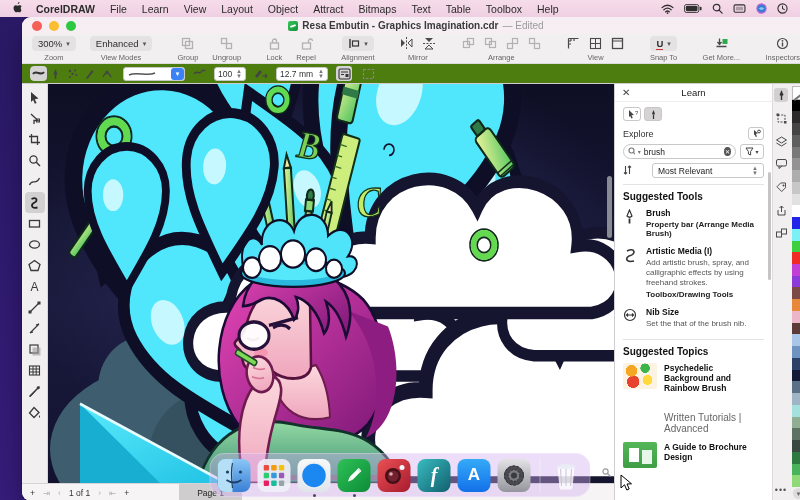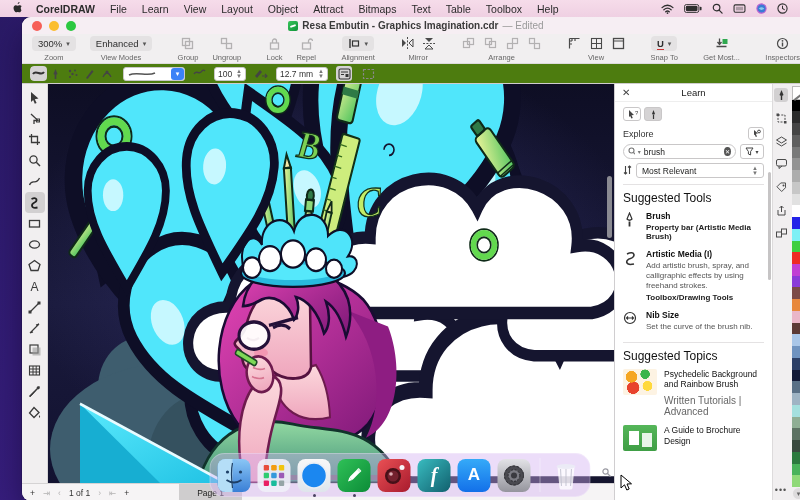--- a/index.html
+++ b/index.html
@@ -83,35 +83,35 @@
   .tg { width:18px; height:14px; border:1px solid #c9c7c8; border-radius:3px; display:flex; align-items:center; justify-content:center; font-size:8px; color:#444; background:#fff; }
   .tg.on { background:#d5d3d4; }
   .explore-row { display:flex; align-items:center; justify-content:space-between; margin-bottom:4px;gap:16px; }
   .explore-row .lbl { font-size:9px; color:#333; }
   .mini { width:16px; height:13px; border:1px solid #c9c7c8; border-radius:3px; display:flex; align-items:center; justify-content:center; font-size:8px; color:#444; }
   .search-row { display:flex; gap:4px; margin-bottom:4px; }
   .searchbox { flex:1; border:1px solid #c9c7c8; border-radius:8px; height:15px; display:flex; align-items:center; padding:0 4px; gap:3px; }
   .searchbox input { border:none; outline:none; width:100%; font-size:8.5px; color:#222; font-family:"Liberation Sans",sans-serif; background:transparent; }
   .clear { width:9px; height:9px; border-radius:50%; background:#555; color:#fff; font-size:6px; display:flex; align-items:center; justify-content:center; }
   .filterbtn { width:24px; border:1px solid #c9c7c8; border-radius:3px; display:flex; align-items:center; justify-content:center; gap:1px; font-size:8px; color:#444; }
-  .sort-row { display:flex; align-items:center; gap:4px; margin-bottom:6px; }
+  .sort-row { display:flex; align-items:center; gap:20px; margin-bottom:6px; }
   .sortbox { flex:1; border:1px solid #c9c7c8; border-radius:3px; height:15px; display:flex; align-items:center; justify-content:space-between; padding:0 5px; font-size:8.5px; color:#222; }
   .divider { height:1px; background:#e4e2e3; margin:4px 0 6px 0; }
-  .sec-h { font-size:12px; font-weight:normal; color:#111; margin-bottom:6px; }
+  .sec-h { font-size:10px; font-weight:bold; color:#111; margin-bottom:6px; }
   .toolitem { display:flex; gap:7px; margin-bottom:8px; }
   .toolitem .ticon2 { width:16px; flex:0 0 auto; padding-top:1px; color:#333; }
   .toolitem .name { font-weight:bold; font-size:8.5px; color:#111; margin-bottom:2px; }
   .toolitem .desc { font-size:8px; color:#555; line-height:1.25; margin-bottom:2px; }
   .toolitem .loc { font-size:8px; font-weight:bold; color:#222; }
   .topic { display:flex; gap:7px; margin-bottom:8px; align-items:flex-start; }
   .thumb { width:34px; height:26px; border-radius:2px; flex:0 0 auto; }
   .thumb.psy { background:radial-gradient(circle at 25% 30%,#f5a623 0 18%,transparent 19%),radial-gradient(circle at 65% 20%,#3bb54a 0 15%,transparent 16%),radial-gradient(circle at 30% 72%,#e8432e 0 20%,transparent 21%),radial-gradient(circle at 72% 65%,#ffd93d 0 16%,transparent 17%),#fdf3e3; }
   .thumb.broch { background:linear-gradient(0deg,#3f9e45,#55b659); position:relative; }
   .thumb.broch::after { content:""; position:absolute; left:6px; top:6px; width:10px; height:14px; background:#fff; box-shadow:13px 2px 0 #e8f5e9; }
-  .topic .name { font-weight:normal; font-size:8.5px; color:#111; line-height:1.2; margin-bottom:6px; }
+  .topic .name { font-weight:bold; font-size:8.5px; color:#111; line-height:1.2; margin-bottom:18px; }
   .topic .meta { font-size:10px; color:#666; }
   .panel-scroll { position:absolute; right:1px; top:88px; width:3px; height:108px; background:#c6c4c5; border-radius:2px; }
 
   .inspectorbar { width:16px; display:flex; flex-direction:column; align-items:center; padding-top:4px; gap:9px; background:#f1eff0; position:relative; }
   .insp { width:14px; height:14px; border-radius:3px; display:flex; align-items:center; justify-content:center; color:#4a4a4a; }
   .insp.on { background:#d2d0d1; }
   .insp svg { display:block; }
   .insp-more { position:absolute; bottom:6px; font-size:9px; color:#555; letter-spacing:1px; }
 
   .palette { width:21px; background:#f1eff0; display:flex; flex-direction:column; padding:2px 3px 14px 3px; position:relative; }
@@ -384,21 +384,21 @@
       <div class="tgroup">
         <div class="ctrls">
             <span class="ticon">
               <svg width="13" height="13">
                 <path d="M4.5,1.5 V7 M2.5,5 L4.5,7.5 L6.5,5" stroke="#4a4a4a" fill="none" stroke-width="1.3"></path>
                 <rect x="7.5" y="2" width="5" height="5" fill="#2fa84f"></rect>
                 <path d="M1.5,9.5 H11.5" stroke="#4a4a4a" stroke-width="1.3"></path>
               </svg>
             </span>
           </div>
-        <span class="glabel">Get Most...</span>
+        <span class="glabel">Get More...</span>
       </div>
       <span class="spacer"></span>
       <div class="tgroup" style="margin-right:0;">
         <div class="ctrls">
             <span class="ticon">
               <svg width="13" height="13">
                 <circle cx="6.5" cy="6.5" r="5" stroke="#4a4a4a" fill="none" stroke-width="1.2"></circle>
                 <line x1="6.5" y1="5.5" x2="6.5" y2="9.5" stroke="#4a4a4a" stroke-width="1.4"></line>
                 <circle cx="6.5" cy="3.8" r=".9" fill="#4a4a4a"></circle>
               </svg>
@@ -877,41 +877,41 @@
             <div class="divider"></div>
             <div class="sec-h">Suggested Tools</div>
 
             <div class="toolitem">
               <span class="ticon2"><svg width="13" height="15">
                     <path d="M6.5,1 L9,7 Q6.5,9.5 4,7 Z" fill="none" stroke="#333" stroke-width="1.2"></path>
                     <rect x="5.6" y="9.5" width="1.8" height="5" fill="#333"></rect>
                   </svg></span>
               <span>
                 <div class="name">Brush</div>
-                <div class="loc">Property bar (Artistic Media Brush)</div>
+                <div class="loc">Property bar (Arrange Media Brush)</div>
               </span>
             </div>
             <div class="toolitem">
               <span class="ticon2"><svg width="15" height="17">
                     <path d="M4,4 C12,0 13,7 7.5,8.5 C2,10 2,16 11,14" stroke="#333" fill="none" stroke-width="1.6"></path>
                   </svg></span>
               <span>
                 <div class="name">Artistic Media (I)</div>
                 <div class="desc">Add artistic brush, spray, and calligraphic effects by using freehand strokes.</div>
                 <div class="loc">Toolbox/Drawing Tools</div>
               </span>
             </div>
             <div class="toolitem">
               <span class="ticon2"><svg width="14" height="14">
                     <circle cx="7" cy="7" r="5.5" stroke="#333" fill="none" stroke-width="1.2"></circle>
                     <path d="M3.5,7 H10.5 M5,5.5 L3.5,7 L5,8.5 M9,5.5 L10.5,7 L9,8.5" stroke="#333" fill="none" stroke-width="1.1"></path>
                   </svg></span>
               <span>
                 <div class="name">Nib Size</div>
-                <div class="desc">Set the curve of the brush nib.</div>
+                <div class="desc">Set the that of the brush nib.</div>
               </span>
             </div>
 
             <div class="divider"></div>
             <div class="sec-h">Suggested Topics</div>
 
             <div class="topic">
               <span class="thumb psy"></span>
               <span>
                 <div class="name">Psychedelic Background and Rainbow Brush</div>

